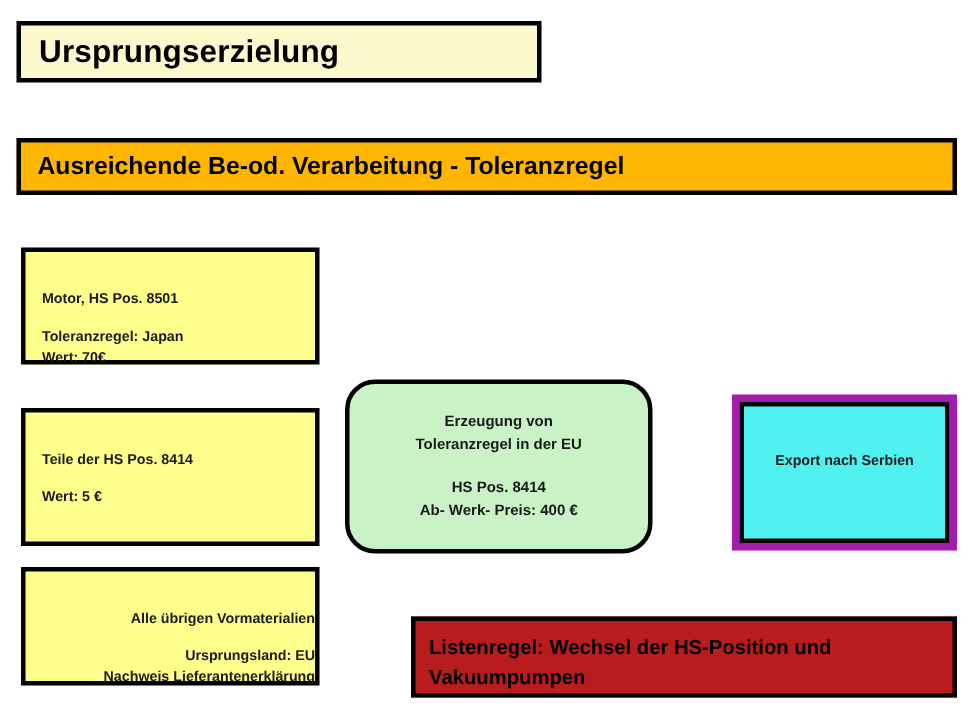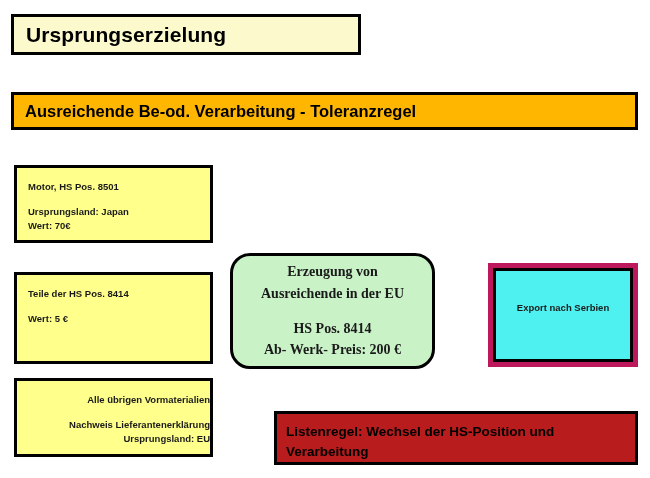--- a/index.html
+++ b/index.html
@@ -68,21 +68,21 @@
   }
 
   
   .yellow-box {
     position: absolute;
     left: 14px;
     width: 199px;
     background: #ffff8c;
     border: 3px solid #000000;
     box-sizing: border-box;
-    padding: 12px 0 0 11px;
+    padding: 25px 0 0 11px;
   }
   #ybox1 { top: 165px; height: 78px; }
   #ybox2 { top: 272px; height: 92px; }
   #ybox3 { top: 378px; height: 79px; text-align: right; }
 
   .yb-line {
     font-size: 9.5px;
     font-weight: bold;
     color: #1a1a1a;
     line-height: 1.45;
@@ -99,37 +99,36 @@
     background: #c9f2c7;
     border: 3px solid #000000;
     border-radius: 20px;
     box-sizing: border-box;
     display: flex;
     flex-direction: column;
     align-items: center;
     justify-content: center;
   }
   .gb-line {
-    font-size: 14px;
+    font-size: 10px;
     font-weight: bold;
     color: #1a1a1a;
     line-height: 1.55;
     text-align: center;
-    font-family: Liberation Serif, serif;
   }
   .gb-gap { height: 13px; }
 
   
   .cyan-frame {
     position: absolute;
     left: 488px;
     top: 263px;
     width: 150px;
     height: 104px;
-    background: #be185d;
+    background: #a21caf;
     box-sizing: border-box;
     padding: 5px;
   }
   .cyan-inner {
     width: 100%;
     height: 100%;
     background: #4ff0f0;
     border: 3px solid #000000;
     box-sizing: border-box;
     display: flex;
@@ -174,50 +173,50 @@
     <span class="title-text">Ursprungserzielung</span>
   </div>
 
   <div class="banner-box">
     <span class="banner-text">Ausreichende Be-od. Verarbeitung - Toleranzregel</span>
   </div>
 
   <div class="yellow-box" id="ybox1">
     <div class="yb-line">Motor, HS Pos. 8501</div>
     <div class="yb-gap"></div>
-    <div class="yb-line">Ursprungsland: Japan</div>
+    <div class="yb-line">Toleranzregel: Japan</div>
     <div class="yb-line">Wert: 70€</div>
   </div>
 
   <div class="yellow-box" id="ybox2">
     <div class="yb-line">Teile der HS Pos. 8414</div>
     <div class="yb-gap"></div>
     <div class="yb-line">Wert: 5 €</div>
   </div>
 
   <div class="yellow-box" id="ybox3">
     <div class="yb-line">Alle übrigen Vormaterialien</div>
     <div class="yb-gap"></div>
+    <div class="yb-line">Ursprungsland: EU</div>
     <div class="yb-line">Nachweis Lieferantenerklärung</div>
-    <div class="yb-line">Ursprungsland: EU</div>
   </div>
 
   <div class="green-box">
     <div class="gb-line">Erzeugung von</div>
-    <div class="gb-line">Ausreichende in der EU</div>
+    <div class="gb-line">Toleranzregel in der EU</div>
     <div class="gb-gap"></div>
     <div class="gb-line">HS Pos. 8414</div>
-    <div class="gb-line">Ab- Werk- Preis: 200 €</div>
+    <div class="gb-line">Ab- Werk- Preis: 400 €</div>
   </div>
 
   <div class="cyan-frame">
     <div class="cyan-inner">
       <div class="cb-line">Export nach Serbien</div>
       <div class="cb-gap"></div>
     </div>
   </div>
 
   <div class="rule-box">
     <div class="rb-line">Listenregel: Wechsel der HS-Position und</div>
-    <div class="rb-line">Verarbeitung</div>
+    <div class="rb-line">Vakuumpumpen</div>
   </div>
 
 </div>
 
 </body></html>

